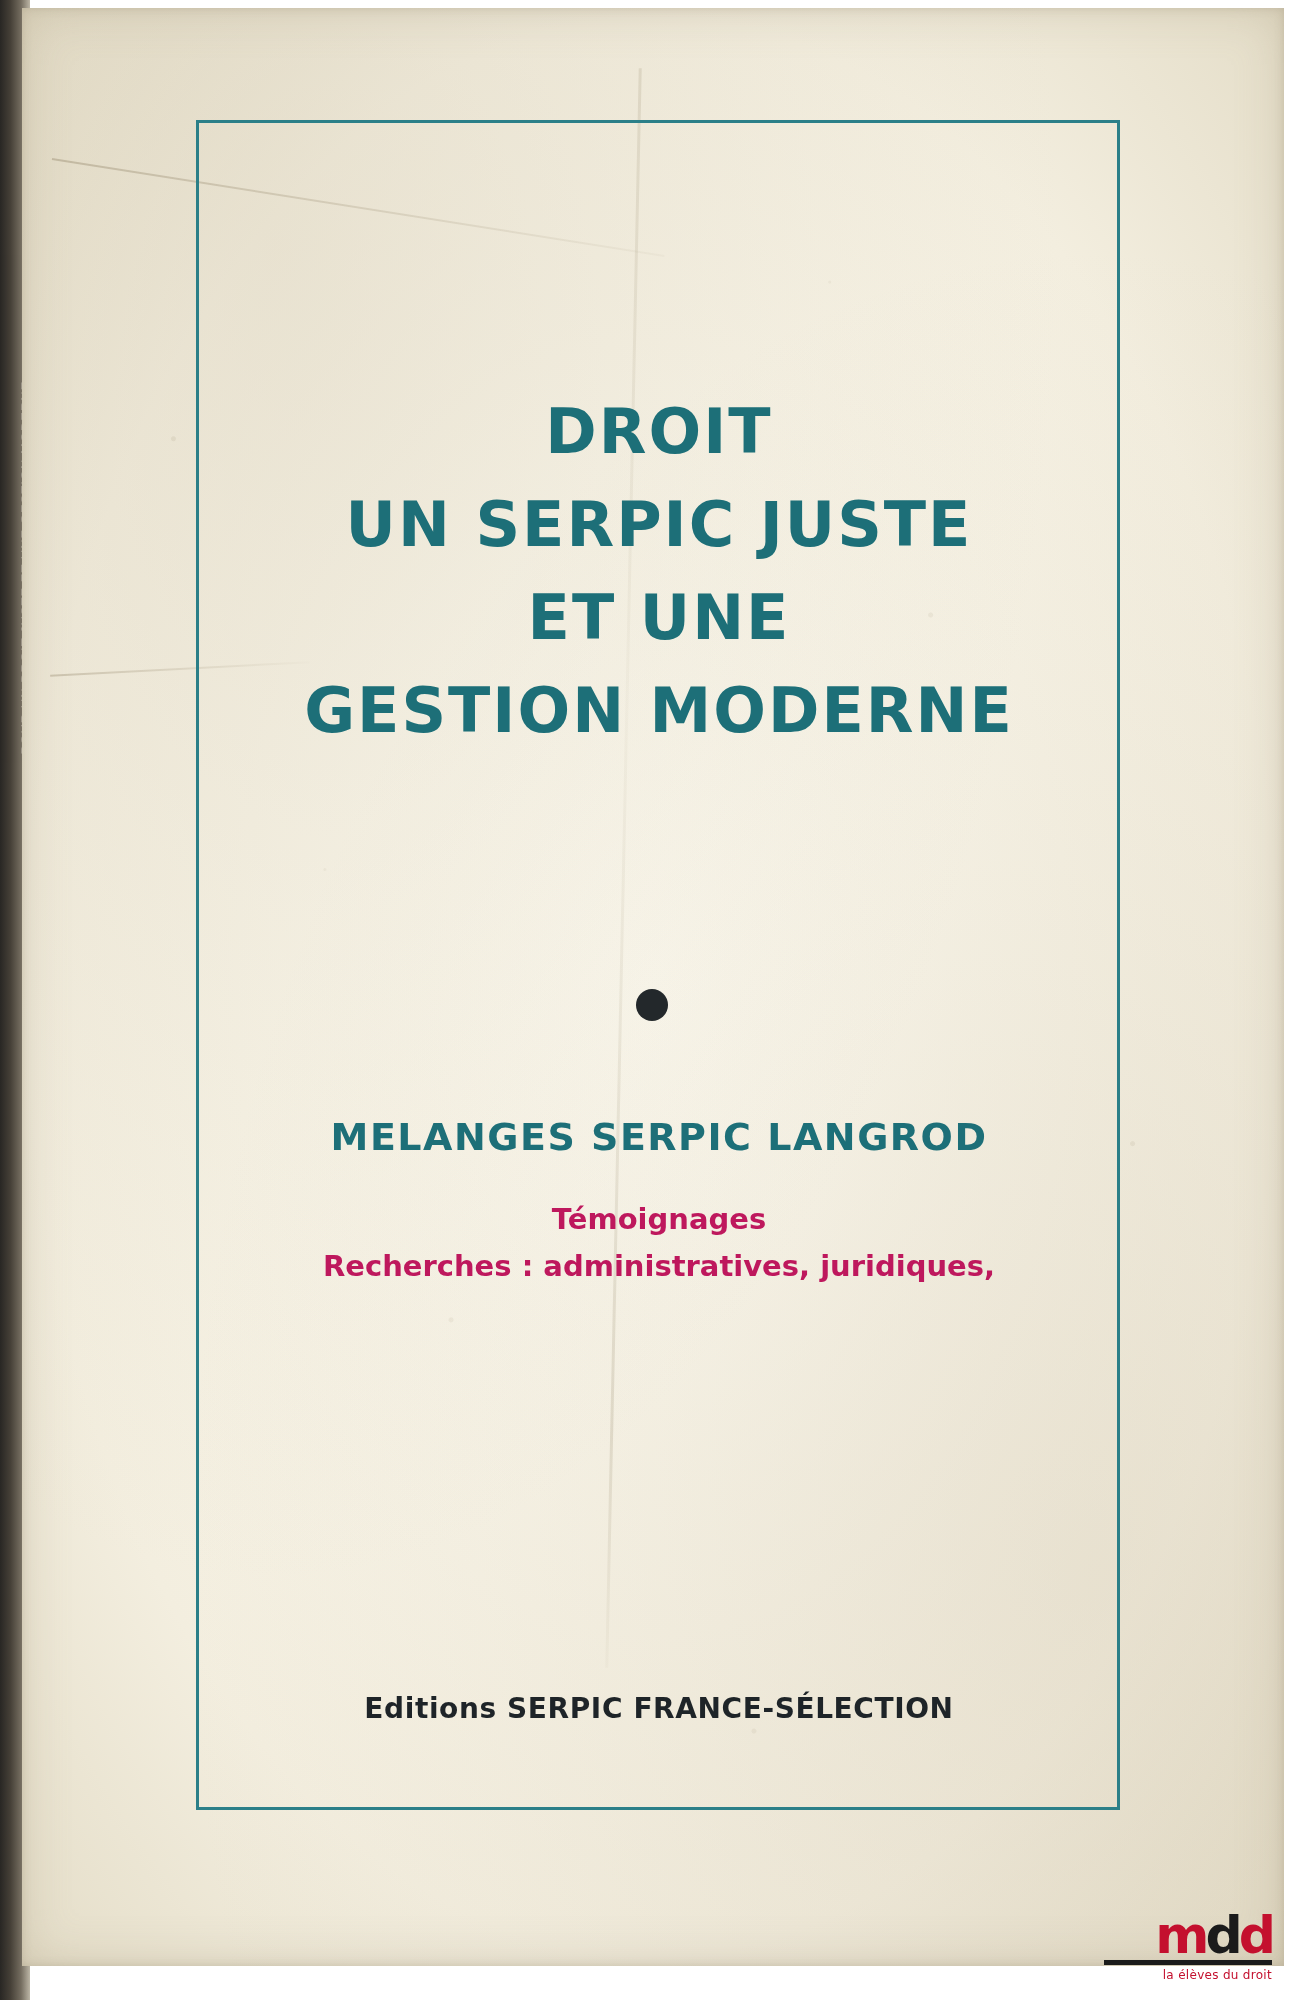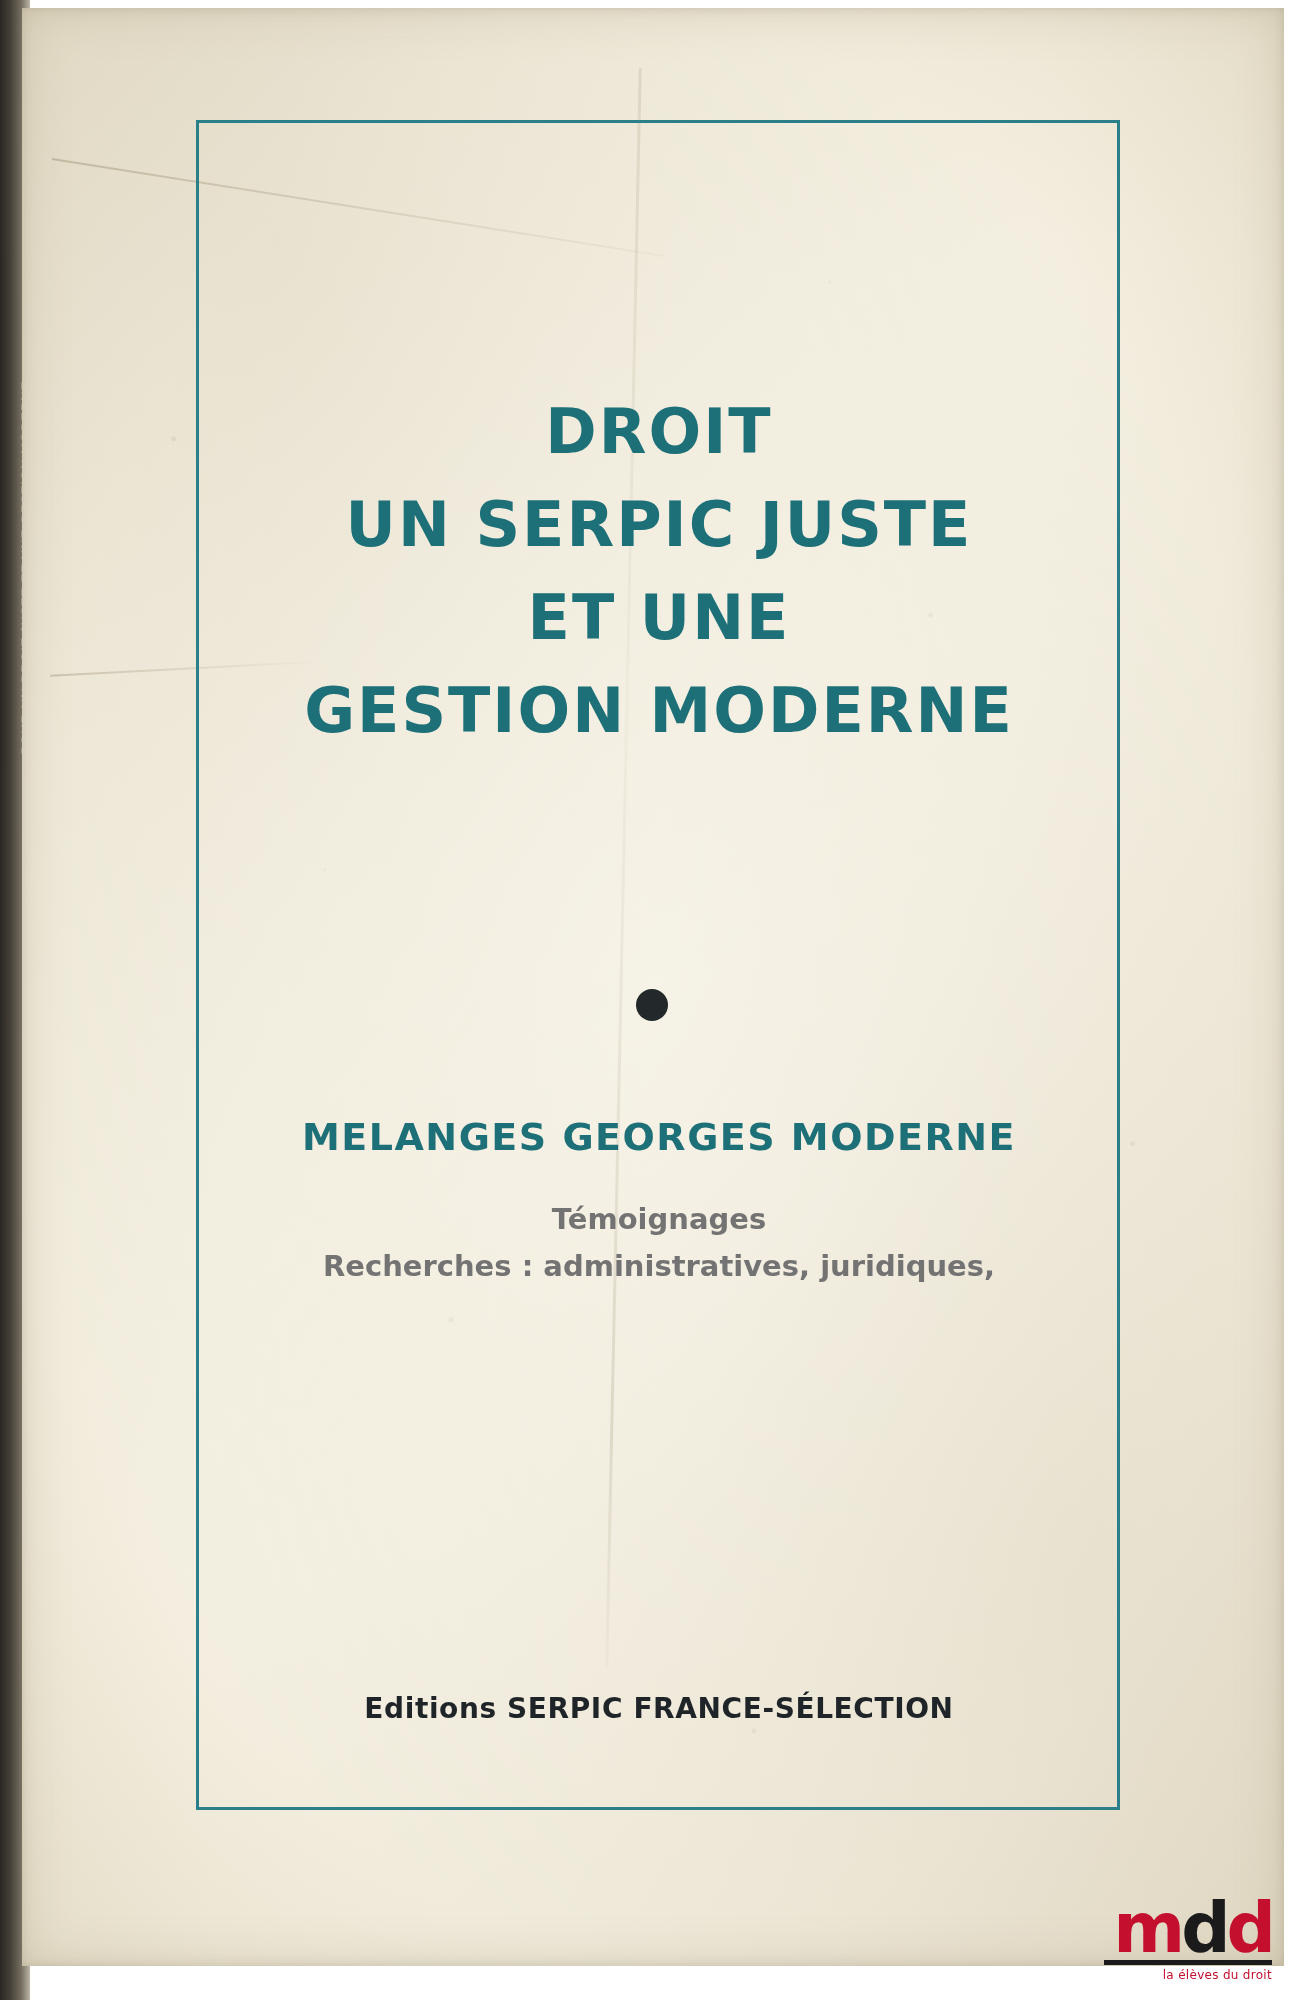--- a/index.html
+++ b/index.html
@@ -162,21 +162,21 @@
     letter-spacing: 1.5px;
   }
 
   
   .sub-block {
     position: absolute;
     left: 214px;
     top: 1196px;
     width: 890px;
     text-align: center;
-    color: #737373;
+    color: #be185d;
     font-family: "DejaVu Sans", sans-serif;
     font-weight: bold;
     font-size: 29px;
     line-height: 1.62;
   }
   .sub-line { white-space: nowrap; }
 
   
   .publisher {
     position: absolute;
@@ -194,21 +194,21 @@
   
   .logo {
     position: absolute;
     right: 34px;
     bottom: 18px;
     text-align: right;
   }
   .logo-mark {
     font-family: "DejaVu Sans", sans-serif;
     font-weight: bold;
-    font-size: 69px;
+    font-size: 52px;
     line-height: .86;
     color: #c4102e;
     letter-spacing: -4px;
   }
   .logo-mark .o {
     display: inline-block;
     color: #1b1b1b;
   }
   .logo-rule {
     height: 5px;
@@ -244,21 +244,21 @@
 
   <div class="title-block">
     <div class="title-line">DROIT</div>
     <div class="title-line">UN SERPIC JUSTE</div>
     <div class="title-line">ET UNE</div>
     <div class="title-line">GESTION  MODERNE</div>
   </div>
 
   <div class="dot"></div>
 
-  <div class="melanges">MELANGES GEORGES MODERNE</div>
+  <div class="melanges">MELANGES SERPIC LANGROD</div>
 
   <div class="sub-block">
     <div class="sub-line">Témoignages</div>
     <div class="sub-line">Recherches : administratives, juridiques,</div>
   </div>
 
   <div class="publisher">Editions  SERPIC FRANCE-SÉLECTION</div>
 
   <div class="logo">
     <div class="logo-mark"><span>m</span><span class="o">d</span><span>d</span></div>

